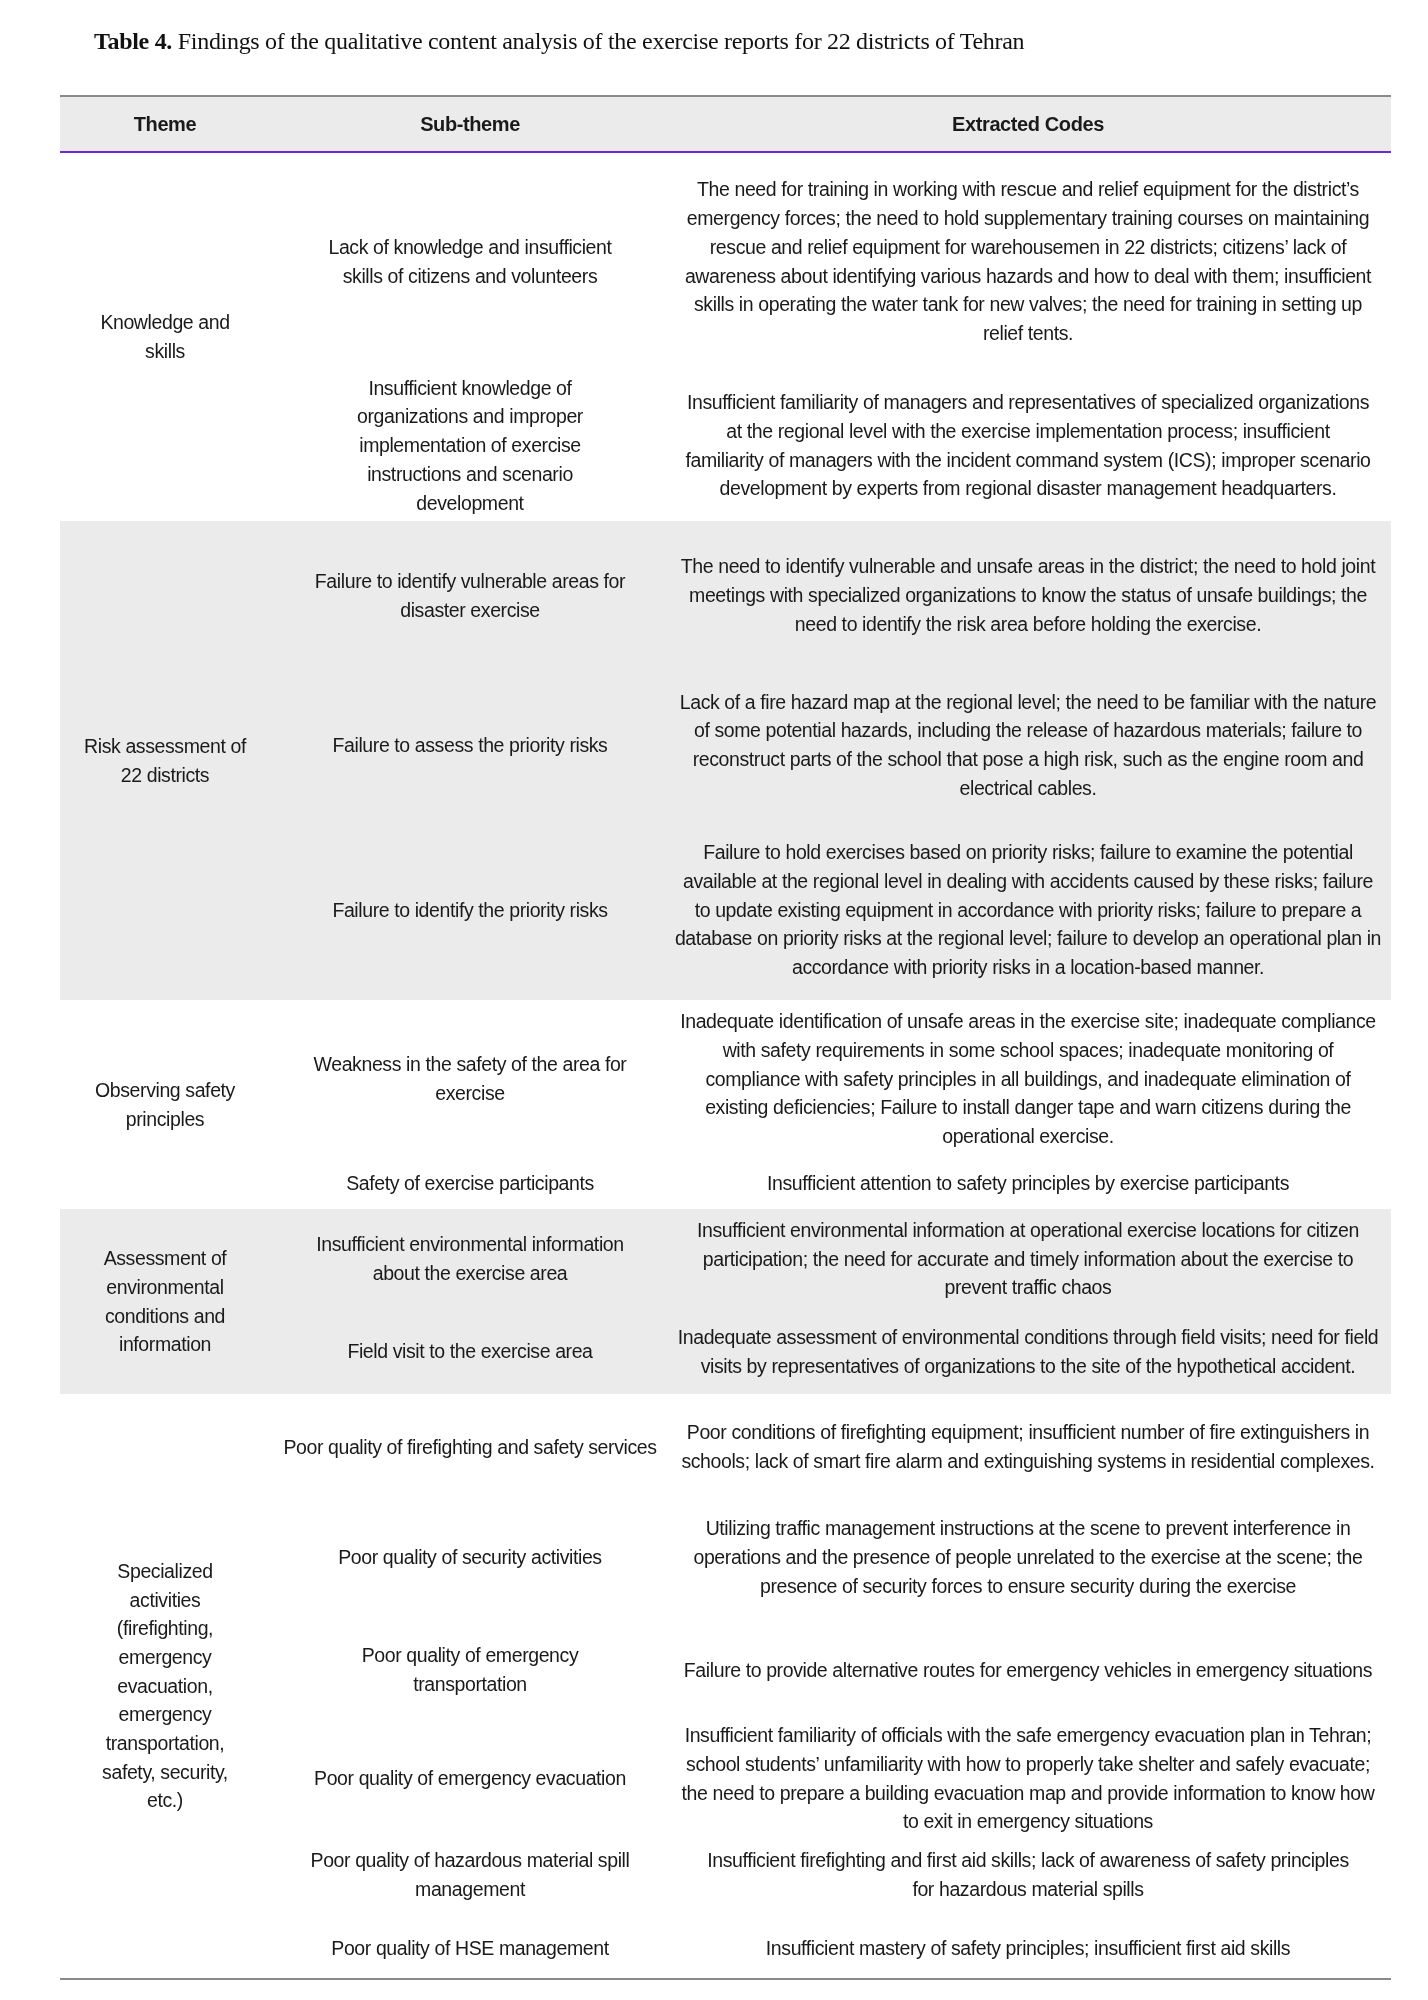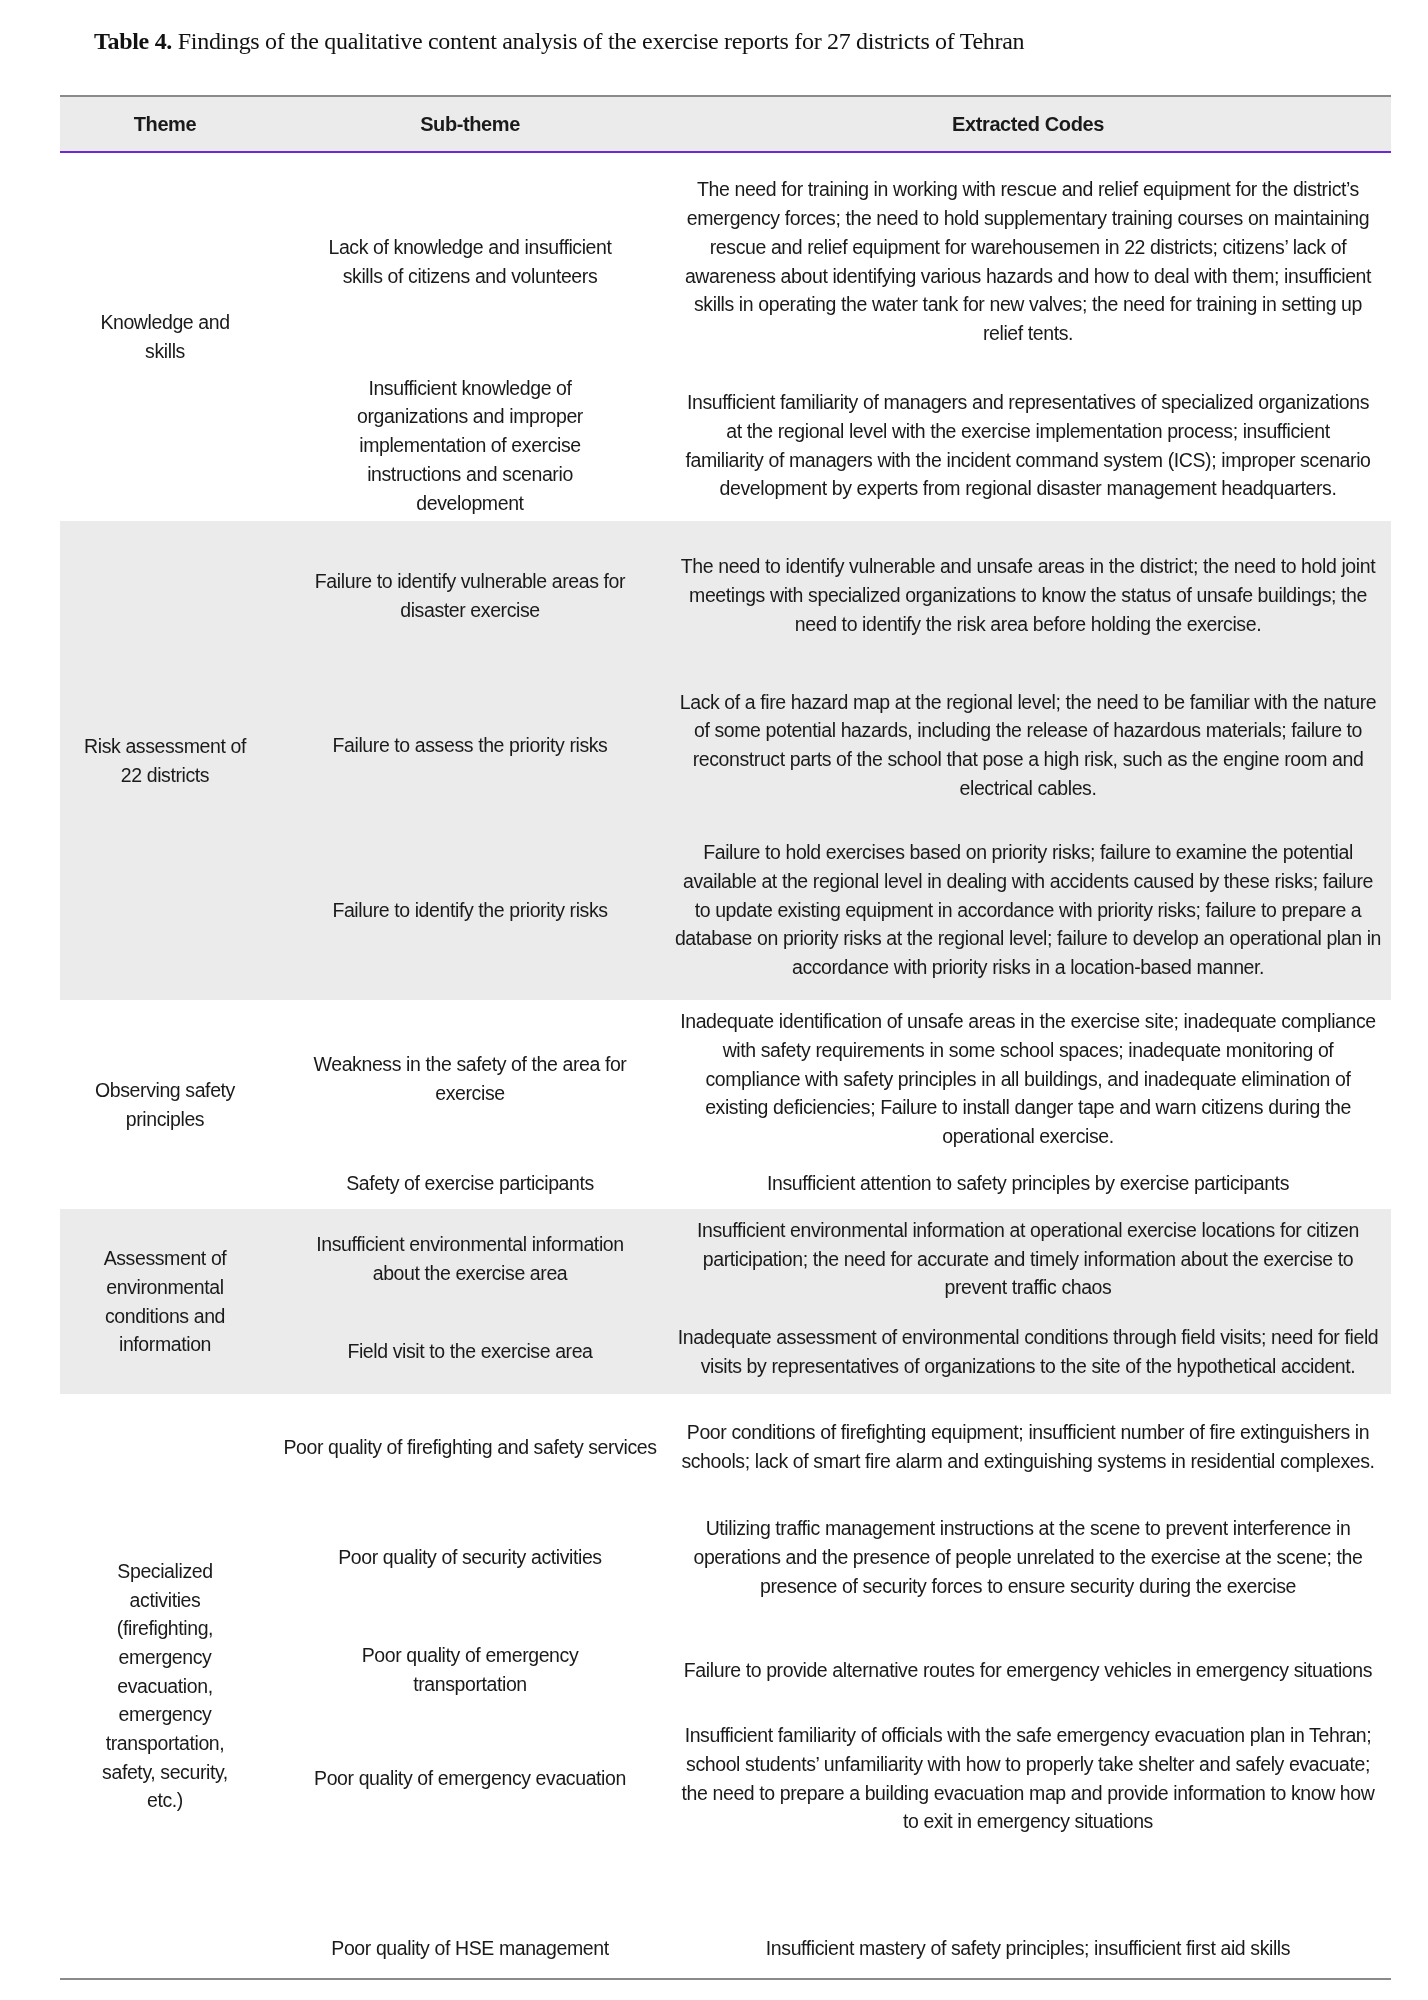--- a/index.html
+++ b/index.html
@@ -46,21 +46,21 @@
     padding: 0 8px; box-sizing: border-box;
   }
   .bottom-rule {
     position: absolute; left: 60px; width: 1331px; top: 1978px; height: 2px; background: #8a8a8a;
   }
 </style>
 </head>
 <body>
 
 <div class="caption">
-  <b>Table 4.</b><span> Findings of the qualitative content analysis of the exercise reports for 27 districts of Tehran</span>
+  <b>Table 4.</b><span> Findings of the qualitative content analysis of the exercise reports for 22 districts of Tehran</span>
 </div>
 
 <div class="table">
   <div class="hdr">
     <div class="cell col-theme">Theme</div>
     <div class="cell col-sub">Sub-theme</div>
     <div class="cell col-code">Extracted Codes</div>
   </div>
 
   <div class="group" style="top:58px;height:368px;">
@@ -126,20 +126,24 @@
       <div class="code-cell" style="padding:0 20px;">Utilizing traffic management instructions at the scene to prevent interference in operations and the presence of people unrelated to the exercise at the scene; the presence of security forces to ensure security during the exercise</div>
     </div>
     <div class="sub-row" style="top:221px;height:110px;">
       <div class="sub-cell" style="padding:0 50px;">Poor quality of emergency transportation</div>
       <div class="code-cell">Failure to provide alternative routes for emergency vehicles in emergency situations</div>
     </div>
     <div class="sub-row" style="top:331px;height:107px;">
       <div class="sub-cell">Poor quality of emergency evacuation</div>
       <div class="code-cell">Insufficient familiarity of officials with the safe emergency evacuation plan in Tehran; school students’ unfamiliarity with how to properly take shelter and safely evacuate; the need to prepare a building evacuation map and provide information to know how to exit in emergency situations</div>
     </div>
+    <div class="sub-row" style="top:438px;height:86px;">
+      <div class="sub-cell" style="padding:0 30px;">Poor quality of hazardous material spill management</div>
+      <div class="code-cell" style="padding:0 40px;">Insufficient firefighting and first aid skills; lack of awareness of safety principles for hazardous material spills</div>
+    </div>
     <div class="sub-row" style="top:524px;height:60px;">
       <div class="sub-cell">Poor quality of HSE management</div>
       <div class="code-cell">Insufficient mastery of safety principles; insufficient first aid skills</div>
     </div>
   </div>
 </div>
 
 <div class="bottom-rule"></div>
 
 </body></html>

